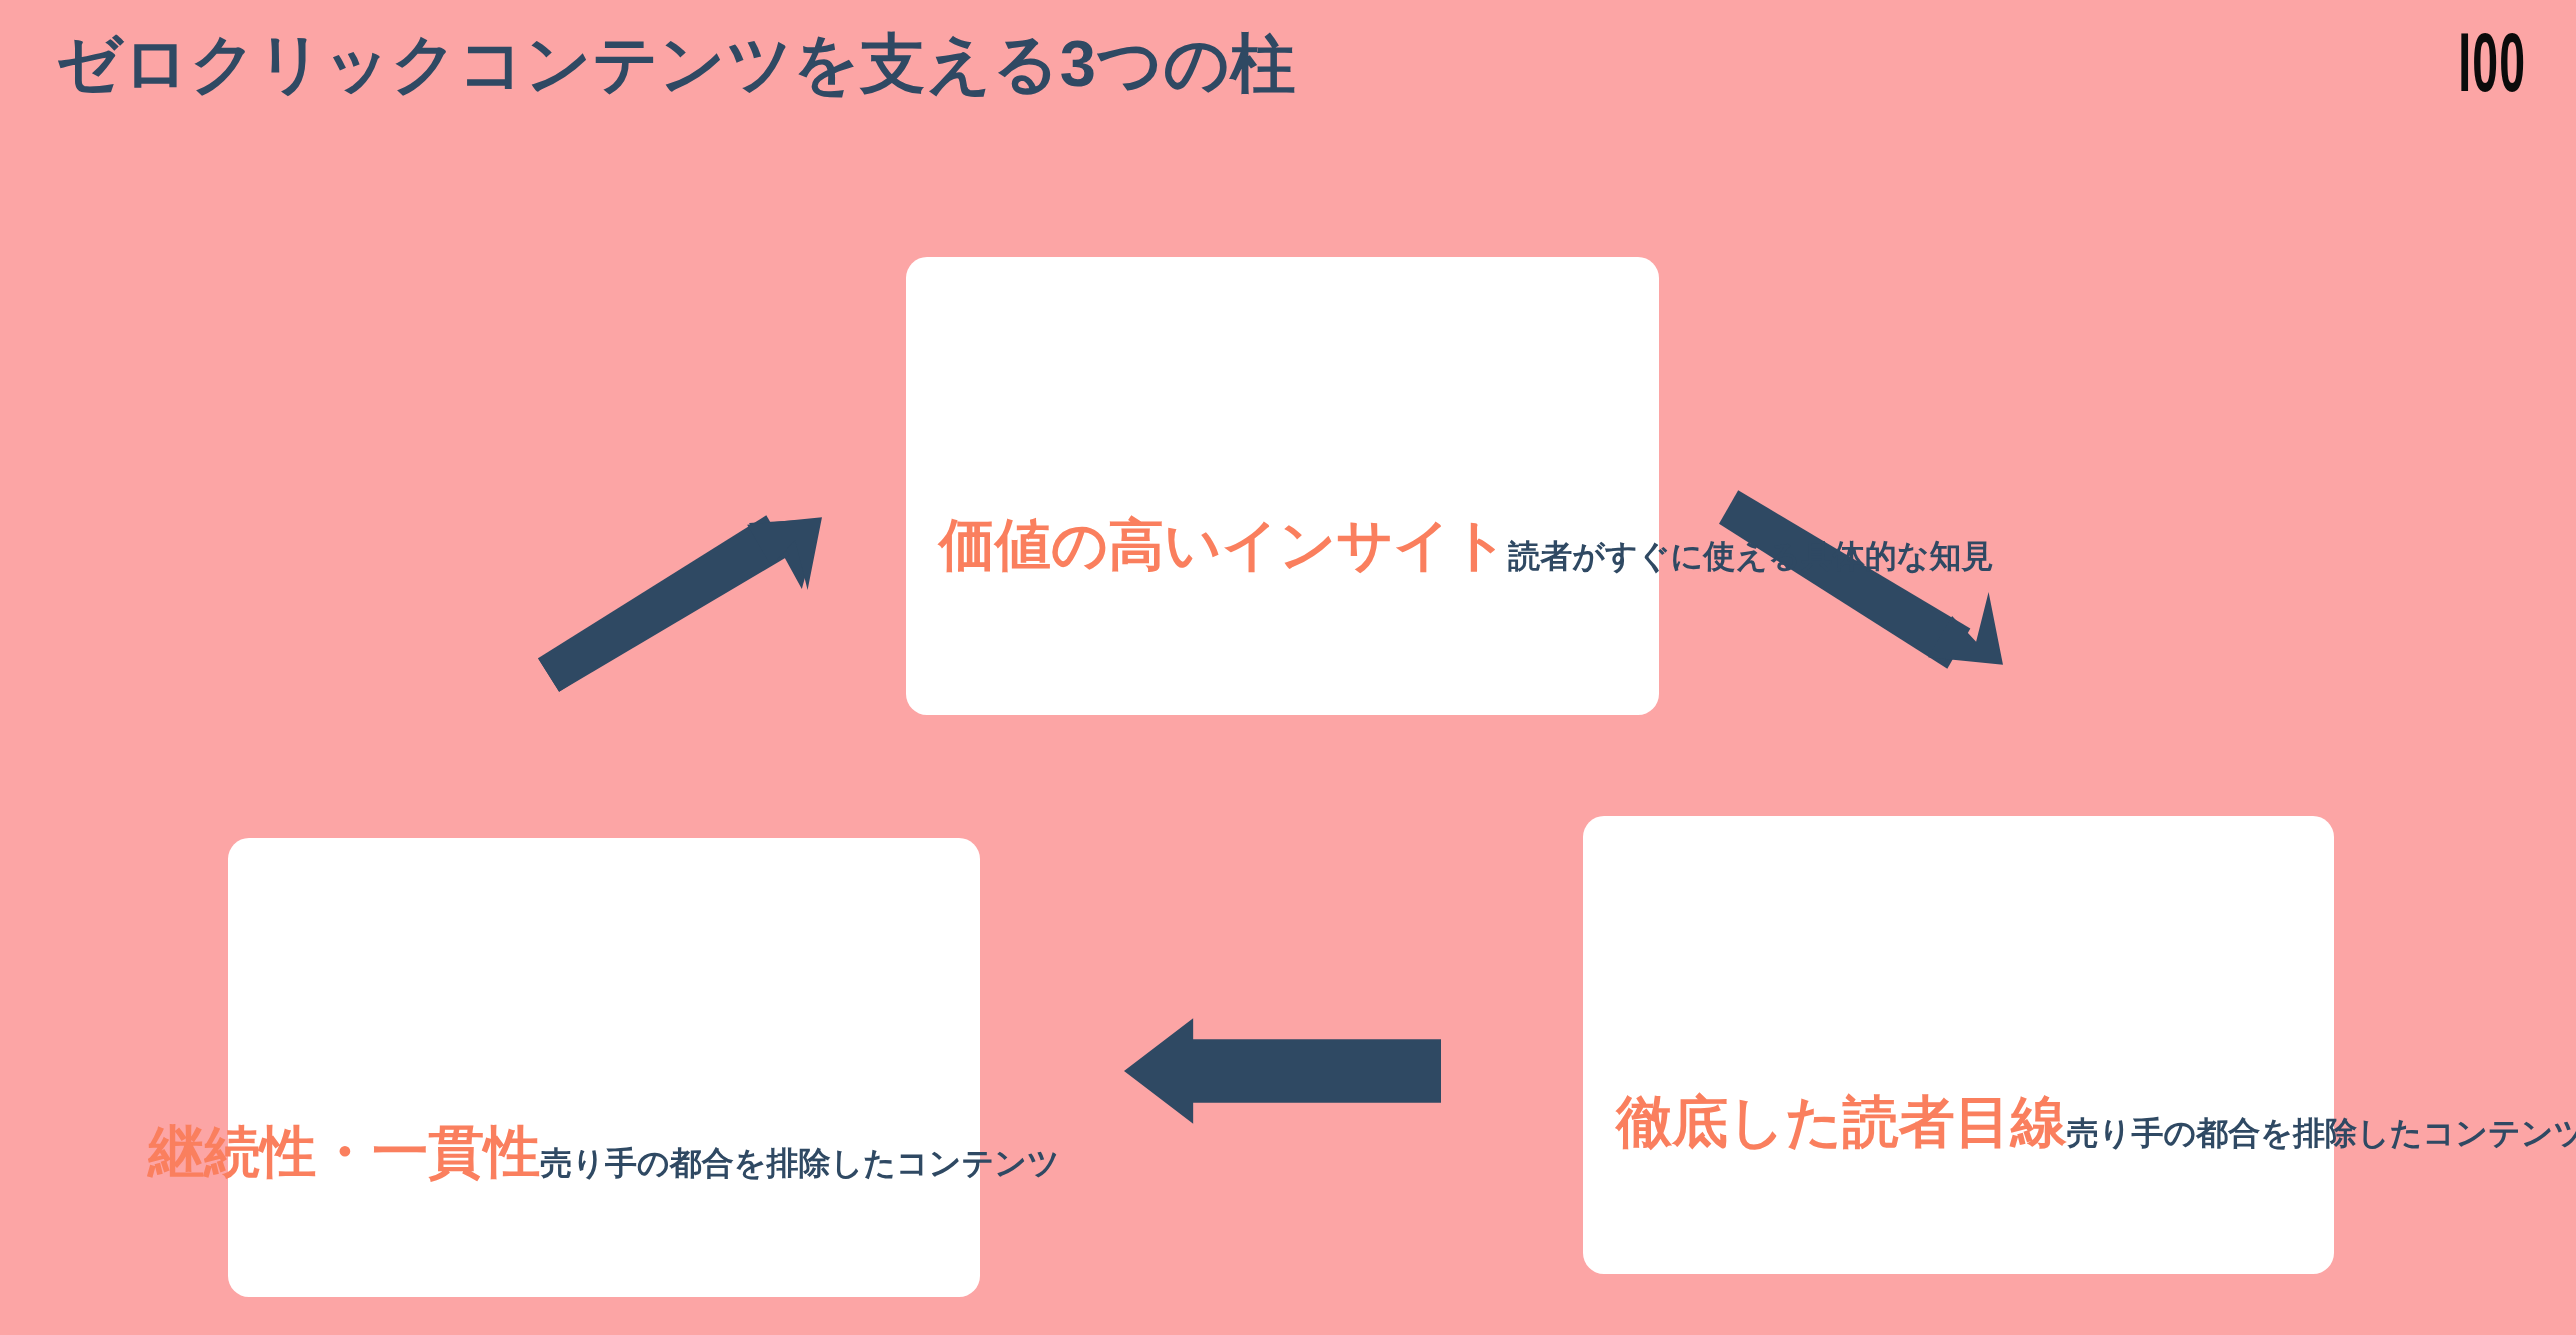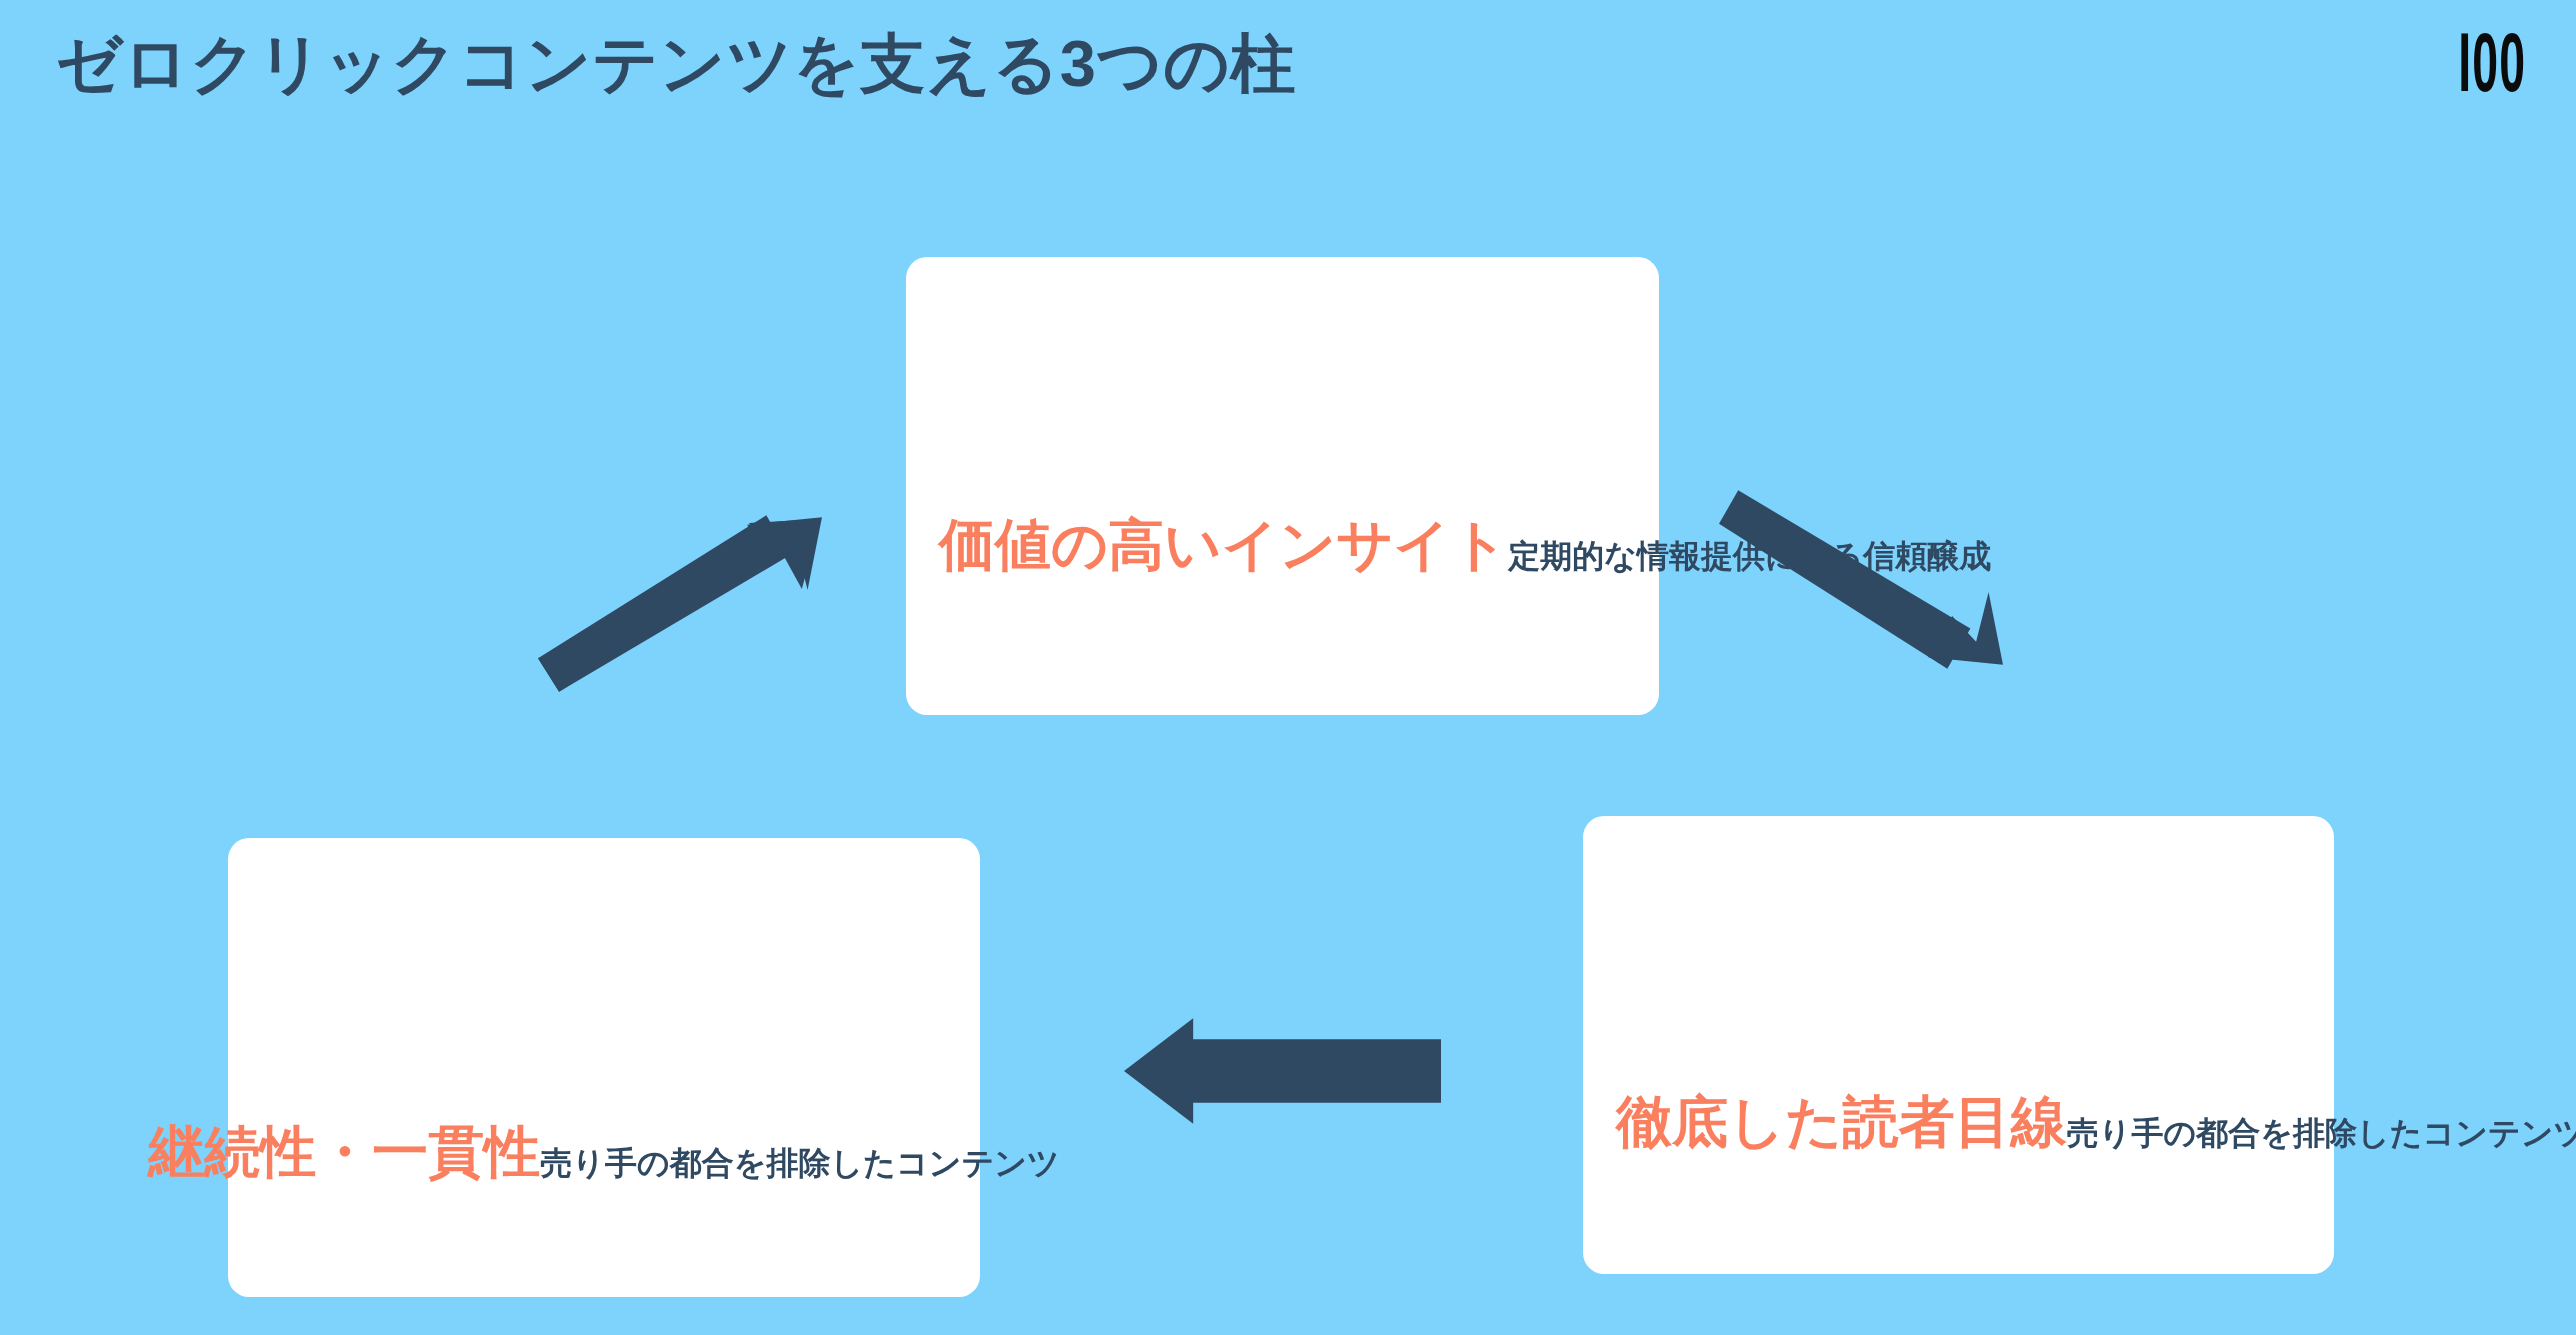--- a/index.html
+++ b/index.html
@@ -7,21 +7,21 @@
     padding: 0;
     background: #f4f4f4;
   }
   body {
     font-family: "Liberation Sans", "DejaVu Sans", sans-serif;
   }
   #slide {
     position: relative;
     width: 2576px;
     height: 1335px;
-    background: #7dd3fc;
+    background: #fca5a5;
     overflow: hidden;
   }
 
   
   #page-title {
     position: absolute;
     left: 56px;
     top: 23px;
     font-size: 65px;
     font-weight: 700;
@@ -126,21 +126,21 @@
     <polygon fill="#2f4963" points="0,35 20,0 262,144 238,186"></polygon>
     <polygon fill="#2f4963" points="296,182 218,174 243,131 268,158 281,106"></polygon>
   </svg>
 
   <svg id="arrow-left" class="arrow-svg" width="317" height="106" viewBox="0 0 330 110">
     <polygon fill="#2f4963" points="0,55 72,0 72,22 330,22 330,88 72,88 72,110"></polygon>
   </svg>
 
   <div id="card-insight" class="card">
     <div class="card-title">価値の高いインサイト</div>
-    <div class="card-desc">定期的な情報提供による信頼醸成</div>
+    <div class="card-desc">読者がすぐに使える具体的な知見</div>
   </div>
 
   <div id="card-continuity" class="card">
     <div class="card-title">継続性・一貫性</div>
     <div class="card-desc">売り手の都合を排除したコンテンツ</div>
   </div>
 
   <div id="card-reader" class="card">
     <div class="card-title">徹底した読者目線</div>
     <div class="card-desc">売り手の都合を排除したコンテンツ</div>

